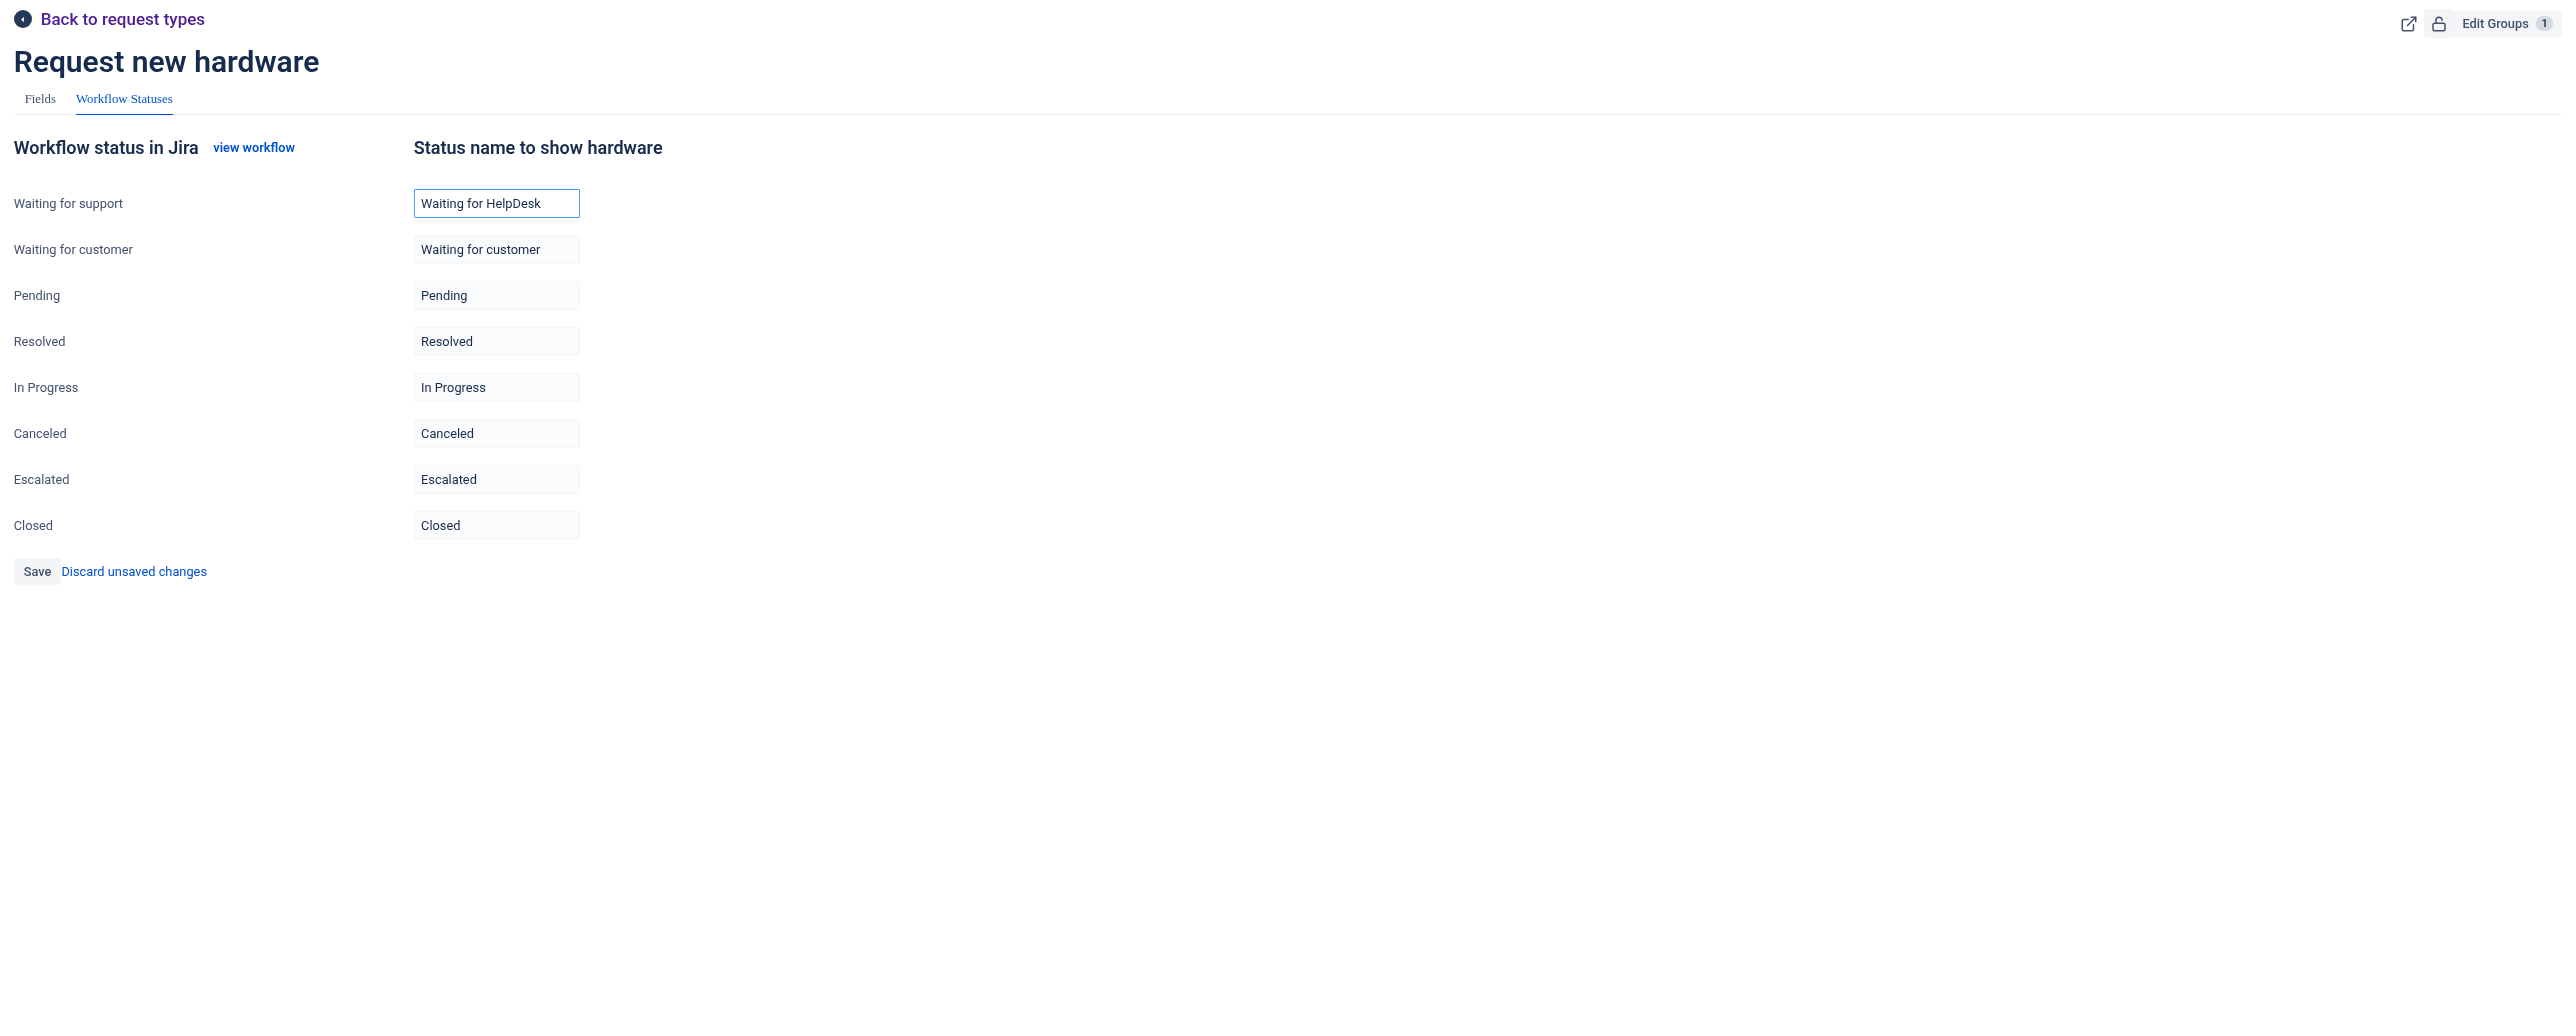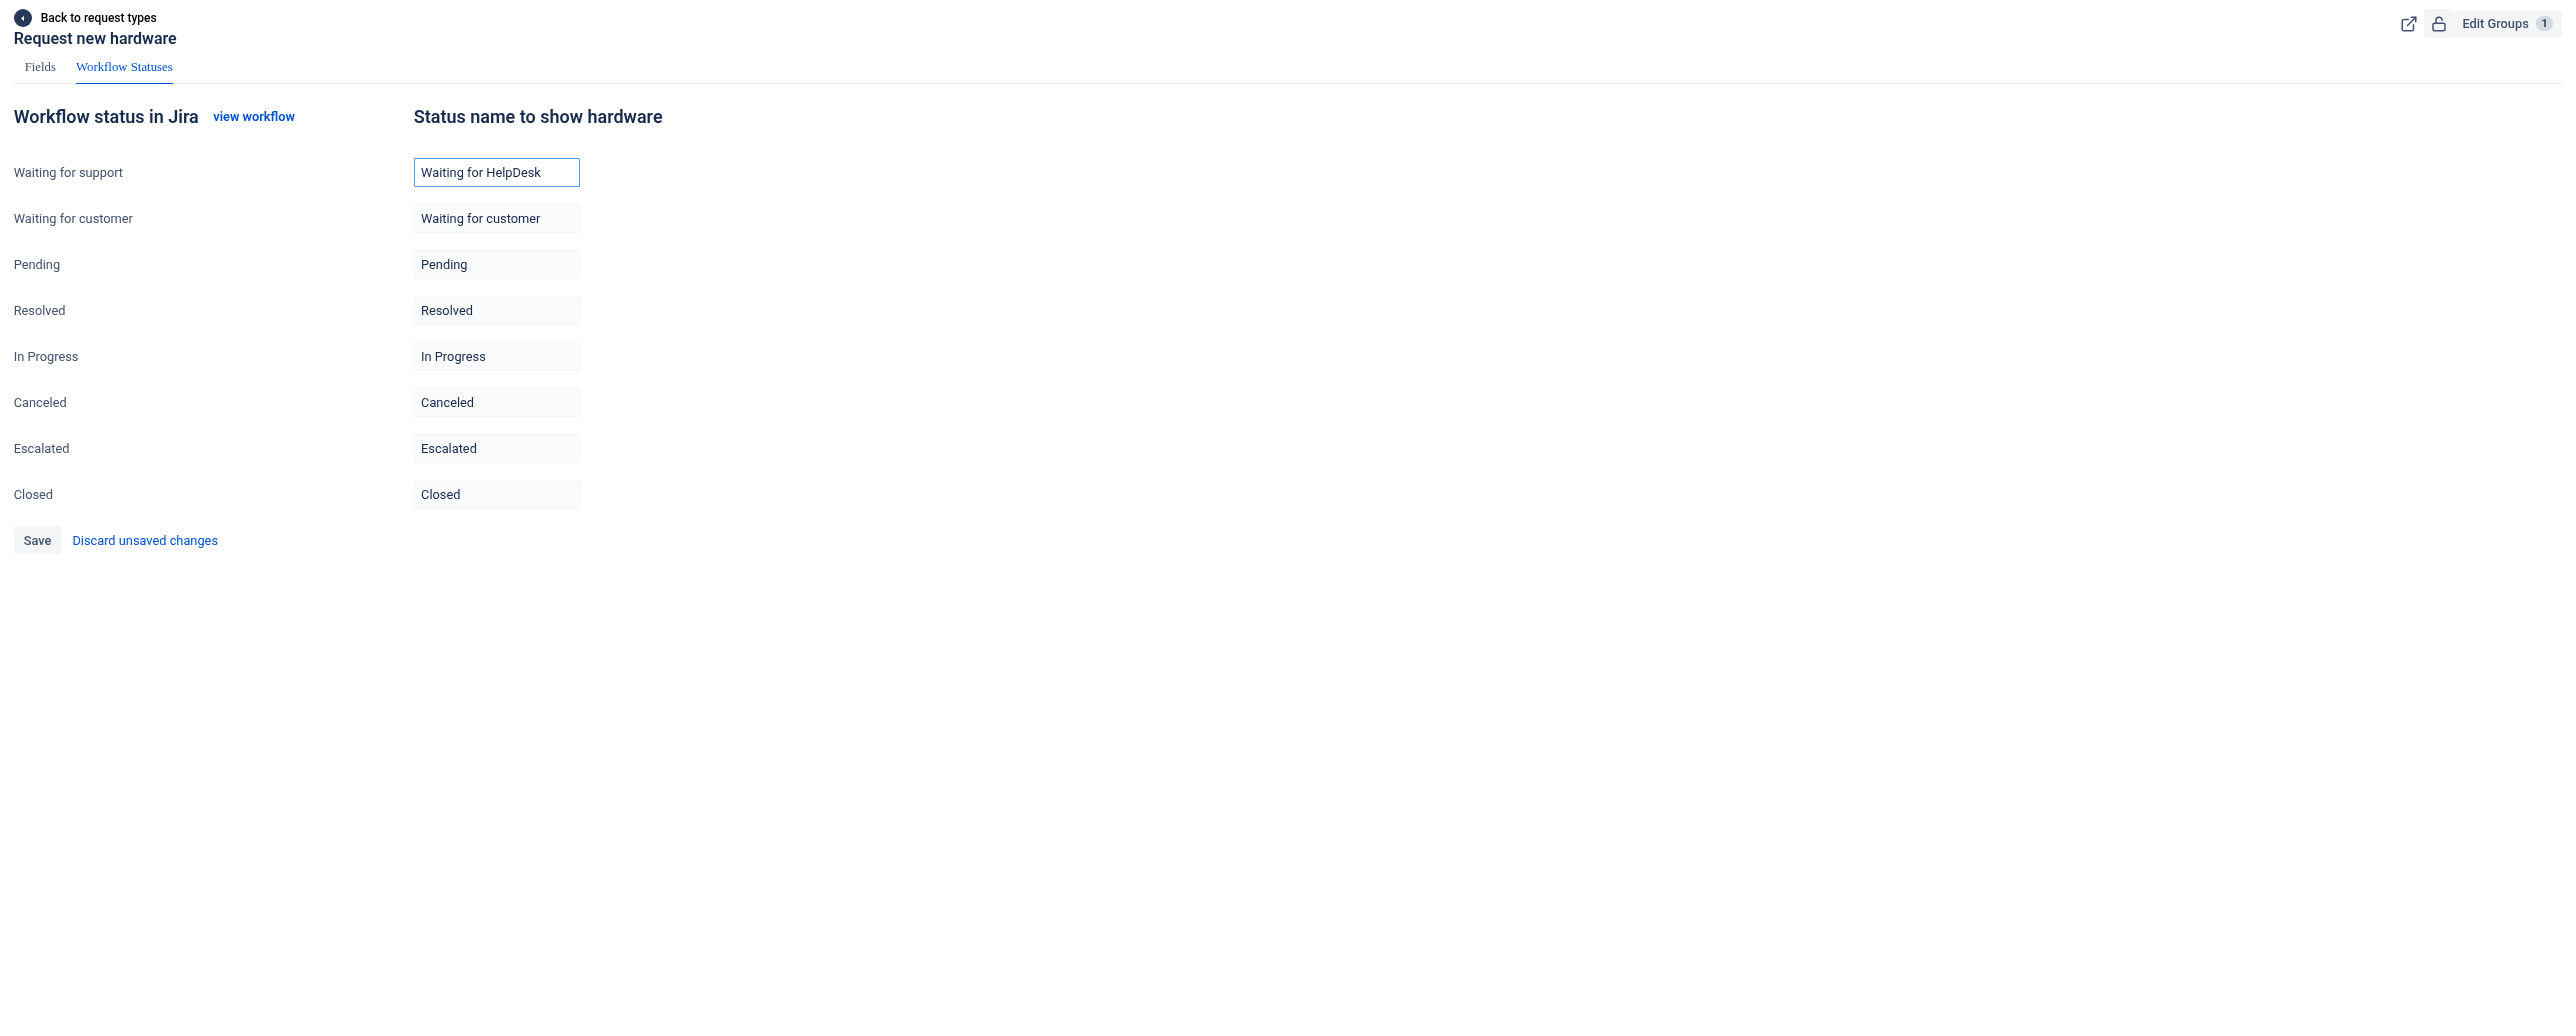--- a/index.html
+++ b/index.html
@@ -15,44 +15,44 @@
     }
     .top-row {
       display: flex;
       justify-content: space-between;
       align-items: flex-start;
     }
     .back-link {
       display: inline-flex;
       align-items: center;
       gap: 9px;
-      font-size: 12px;
-      color: #000000;
+      font-size: 17px;
+      color: #4c1d95;
       cursor: pointer;
       font-weight: 500;
     }
     .back-icon {
       width: 18px;
       height: 18px;
       border-radius: 50%;
       background: #253858;
       display: inline-flex;
       align-items: center;
       justify-content: center;
     }
     .back-icon svg {
       width: 11px;
       height: 11px;
       fill: #fff;
     }
     .page-title {
-      font-size: 16px;
+      font-size: 30px;
       font-weight: 600;
       color: #172B4D;
-      margin-top: 1px;
+      margin-top: 15px;
     }
     .header-actions {
       display: flex;
       align-items: center;
     }
     .divider-v {
       width: 0.9px;
       height: 20px;
       background: #DFE1E6;
     }
@@ -162,21 +162,21 @@
       outline: none;
       font-family: inherit;
     }
     .status-input.focused {
       border-color: #4C9AFF;
       background: #fff;
     }
     .actions {
       display: flex;
       align-items: center;
-      gap: 11px;
+      gap: 0;
       margin-top: 9px;
     }
     .save-btn {
       background: #F4F5F7;
       border: 0;
       border-radius: 2.7px;
       padding: 6.4px 10px;
       font-size: 12.8px;
       font-weight: 500;
       color: #42526E;

